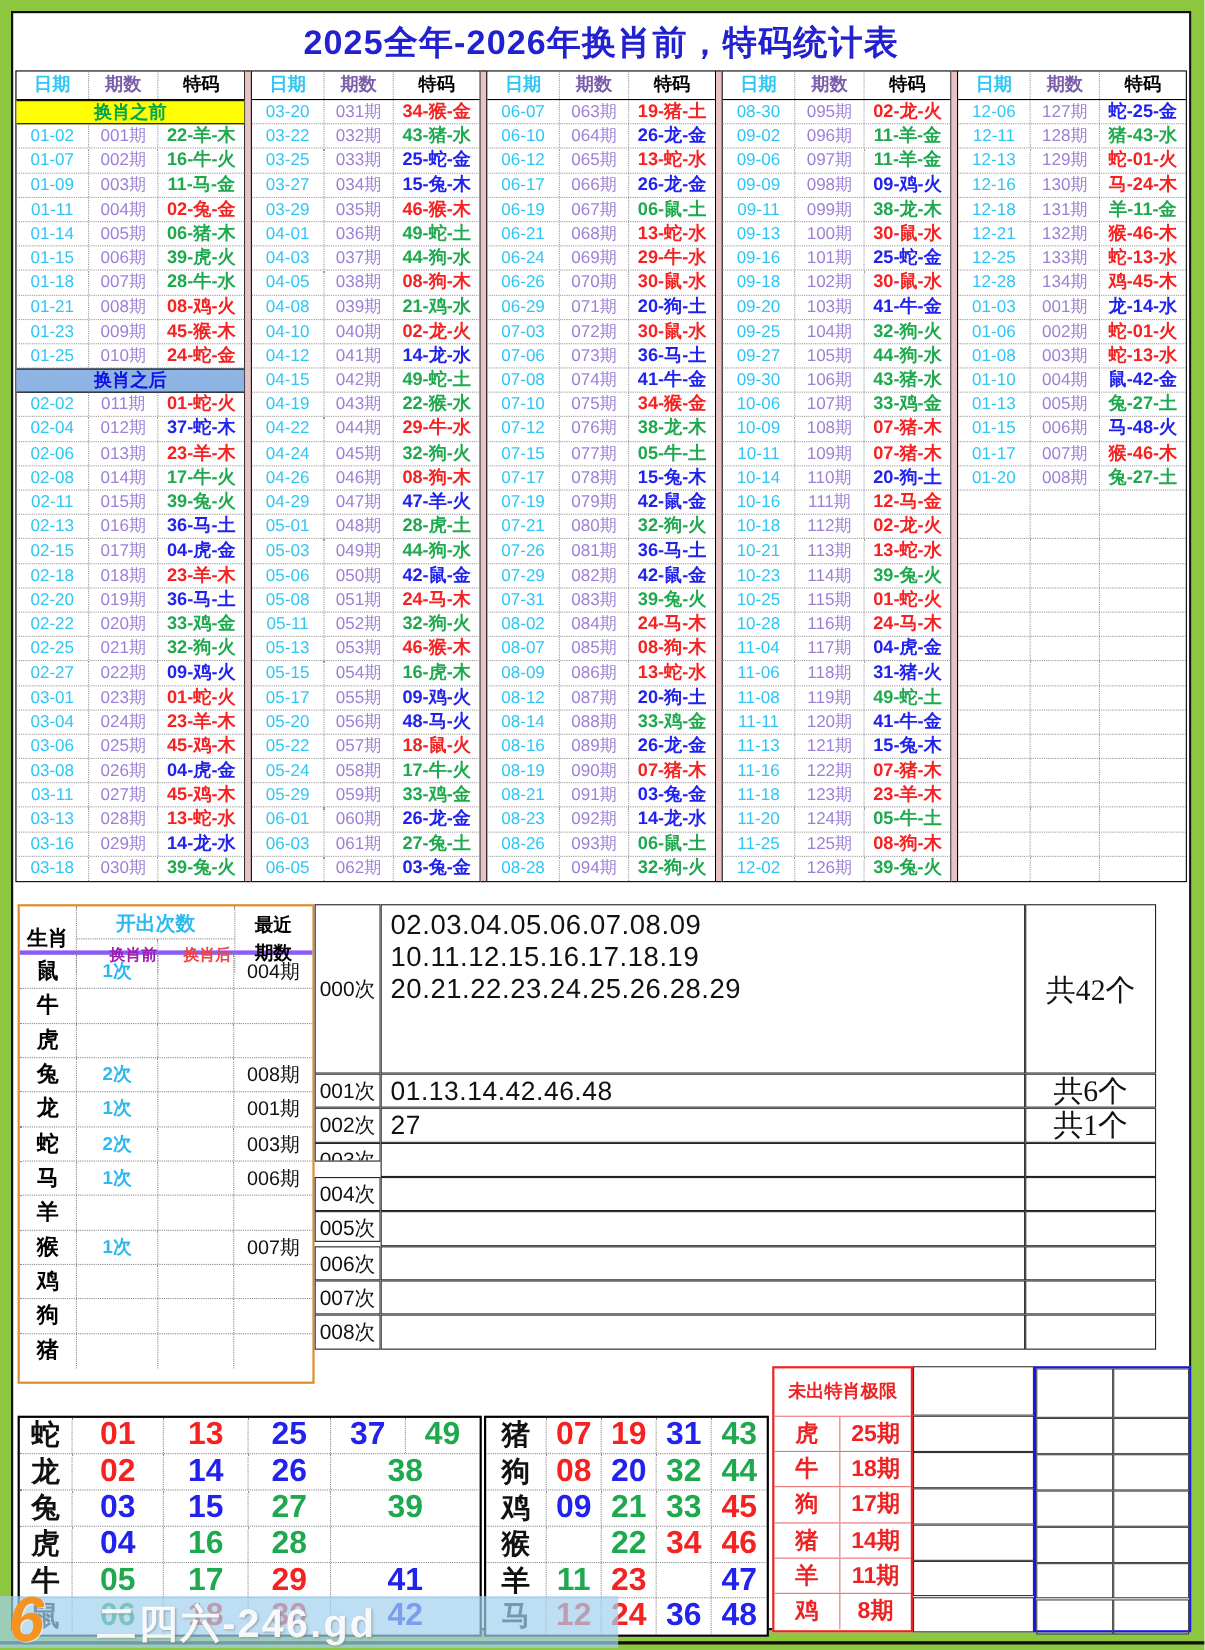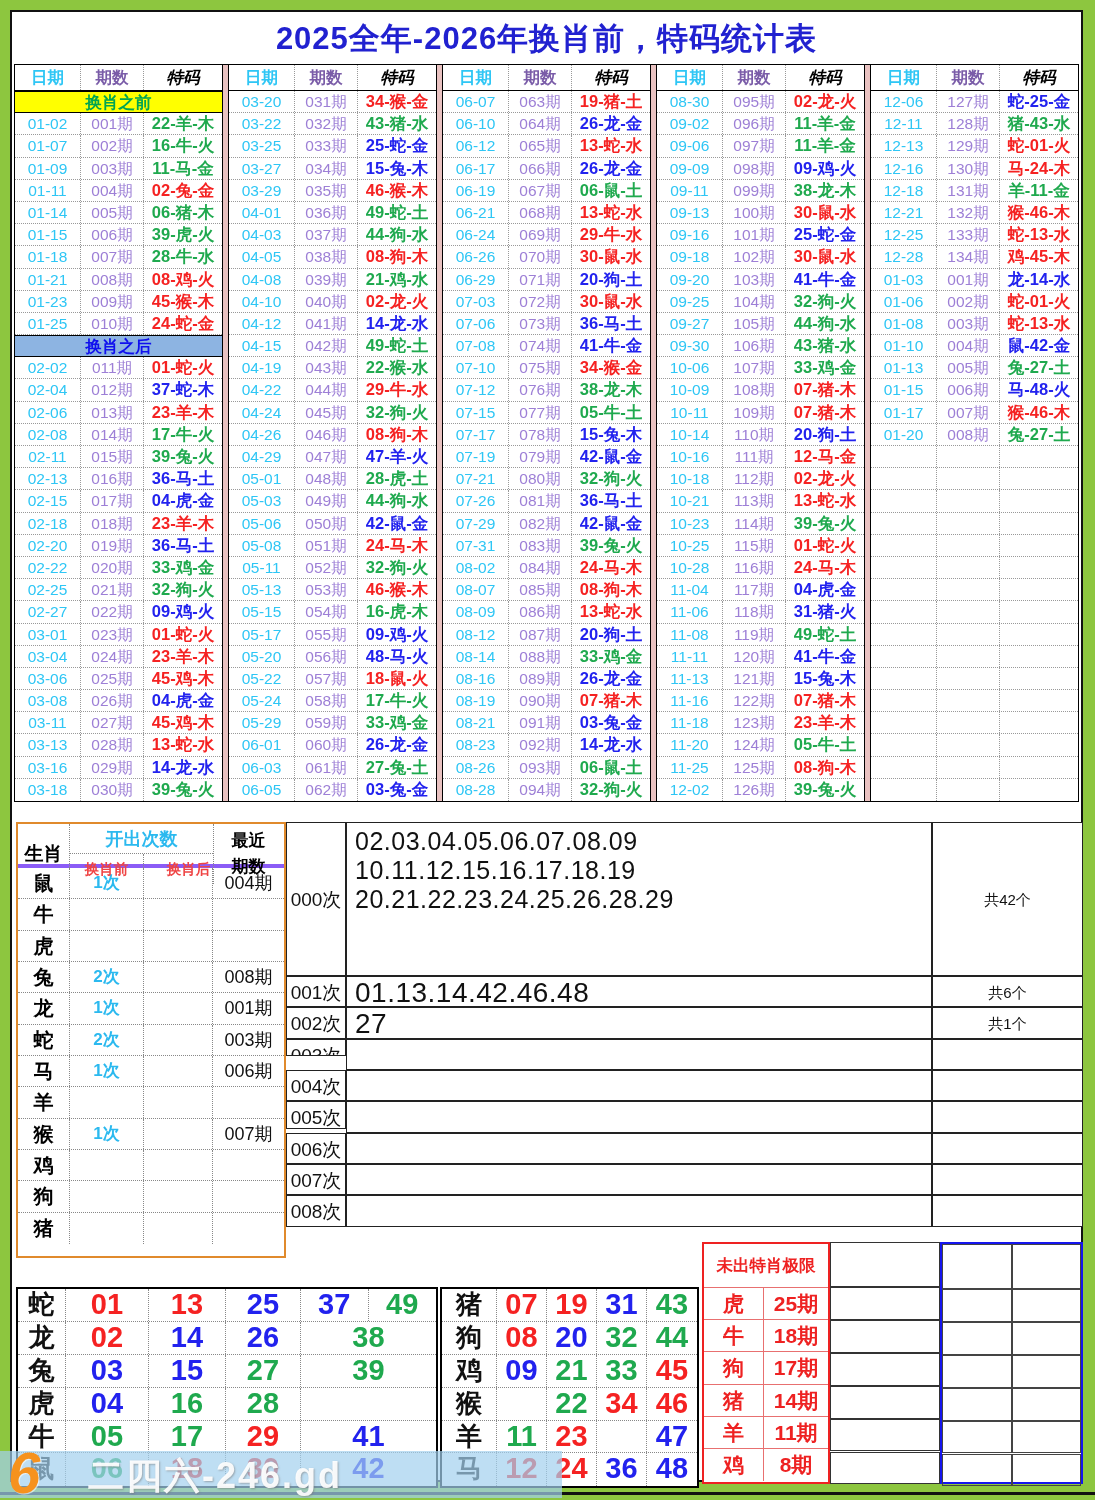--- a/index.html
+++ b/index.html
@@ -23,50 +23,50 @@
   .block { width:209px; border:1.5px solid #000; background:#fff; display:flex; flex-direction:column; }
   .sep { width:5px; background:#e9c2c1; border-top:1.5px solid #000; border-bottom:1.5px solid #000; }
   .mrow { display:flex; height:22.2px; line-height:21px; border-bottom:1px dotted #999; }
   .mrow:last-child { border-bottom:none; }
   .mhead { height:26px; line-height:25px; border-bottom:1.5px solid #000; }
   .c { text-align:center; overflow:hidden; white-space:nowrap; }
   .cd { width:66px; border-right:1px dotted #999; color:#2ec6f5; font-size:15.5px; }
   .cp { width:63px; border-right:1px dotted #999; color:#9d7fd6; font-size:15.5px; }
   .cc { flex:1; font-size:16.5px; font-weight:700; color:#111; }
   .hh { font-weight:700; font-size:16.5px; }
-  .hdate { color:#2ec6f5; } .hperiod { color:#7a5ca8; } .hcode { color:#000;font-style:italic; }
+  .hdate { color:#2ec6f5; } .hperiod { color:#7a5ca8; } .hcode { color:#000; }
   .banner { display:block; text-align:center; font-weight:700; font-size:16.5px;
             border-top:1px solid #000; border-bottom:1px solid #000; }
   .by { background:#ffff00; color:#00a551; }
   .bb { background:#8db4e2; color:#1010ee; }
   .r { color:#f52222; } .b { color:#2222ee; } .g { color:#1fa94e; }
   
   .stats { position:absolute; top:810px; left:0; width:1071px; height:436px; }
   .sleft { position:absolute; left:4px; top:0; width:270px; height:436px;
            border:2.5px solid #e08a2c; background:#fff; }
   .sl-head { position:relative; height:44px; border-bottom:4px solid #8b5cf6;padding-left:14px; }
   .sh { position:absolute; text-align:center; overflow:hidden; }
   .sh-z { left:0; top:0; width:52px; height:60px; line-height:60px; font-weight:700; font-size:19px; border-right:1px dotted #888; }
   .sh-cnt { left:52px; top:0; width:143px; height:30px; line-height:30px; font-weight:700; font-size:18px; color:#2bb9ef; border-bottom:1px dotted #888; }
-  .sh-bef { left:52px; top:30px; width:74px; height:30px; line-height:30px; font-weight:700; font-size:14.5px; color:#ef4444; border-right:1px dotted #888; }
+  .sh-bef { left:52px; top:30px; width:74px; height:30px; line-height:30px; font-weight:700; font-size:14.5px; color:#a21caf; border-right:1px dotted #888;text-align:right; }
   .sh-aft { left:136px; top:30px; width:69px; height:30px; line-height:30px; font-weight:700; font-size:14.5px; color:#ef4444; }
   .sh-rec { left:195px; top:0; width:70px; height:60px; font-weight:700; font-size:17px; line-height:26px; padding-top:4px; border-left:1px dotted #888; }
   .sl-row { display:flex; height:31.33px; line-height:30px; border-bottom:1px dotted #888; }
   .sl-row:last-child { border-bottom:none; }
   .sc { text-align:center; overflow:hidden; }
   .sc-z { width:52px; font-weight:700; font-size:20px; border-right:1px dotted #888; }
   .sc-bef { width:74px; font-weight:700; font-size:17px; color:#2bb9ef; border-right:1px dotted #888; }
   .sc-aft { width:69px; font-weight:700; font-size:17px; color:#f02222; border-right:1px dotted #888; }
   .sc-rec { flex:1; font-size:18px; color:#111; }
   .scell { position:absolute; background:#fff; border:1px solid #222; overflow:hidden; }
   .lab { left:274px; width:60px; text-align:center; font-size:19px; color:#111; }
   .txt { left:334px; width:586px; text-align:left; padding-left:8px; color:#111; }
   .txt .ln { font-size:25px; line-height:29px; letter-spacing:0.5px; white-space:nowrap; }
-  .txt1 { font-size:28px; letter-spacing:0.5px; }
-  .tot { left:920px; width:151px; text-align:center; font-size:15px; color:#111; }
+  .txt1 { font-size:24px; letter-spacing:0.5px; }
+  .tot { left:920px; width:119px; text-align:center; font-size:27px; color:#111;font-family:Liberation Serif, serif; }
   
   .note { position:absolute; top:1247px; left:0; width:860px; height:28px;
           text-align:center; font-size:19px; font-weight:700; color:#f02222; line-height:28px; }
   .note .em { color:#2222ee; font-style:italic; }
   
   .bottom { position:absolute; top:1275px; left:0; width:1071px; height:198px; }
   .bmap { position:absolute; top:0; border:2px solid #000; background:#fff; }
   .brow { display:flex; height:32.9px; line-height:31px; border-bottom:1px dotted #888; }
   .brow:last-child { border-bottom:none; }
   .bc { text-align:center; font-weight:700; overflow:hidden; border-right:1px dotted #888; }

